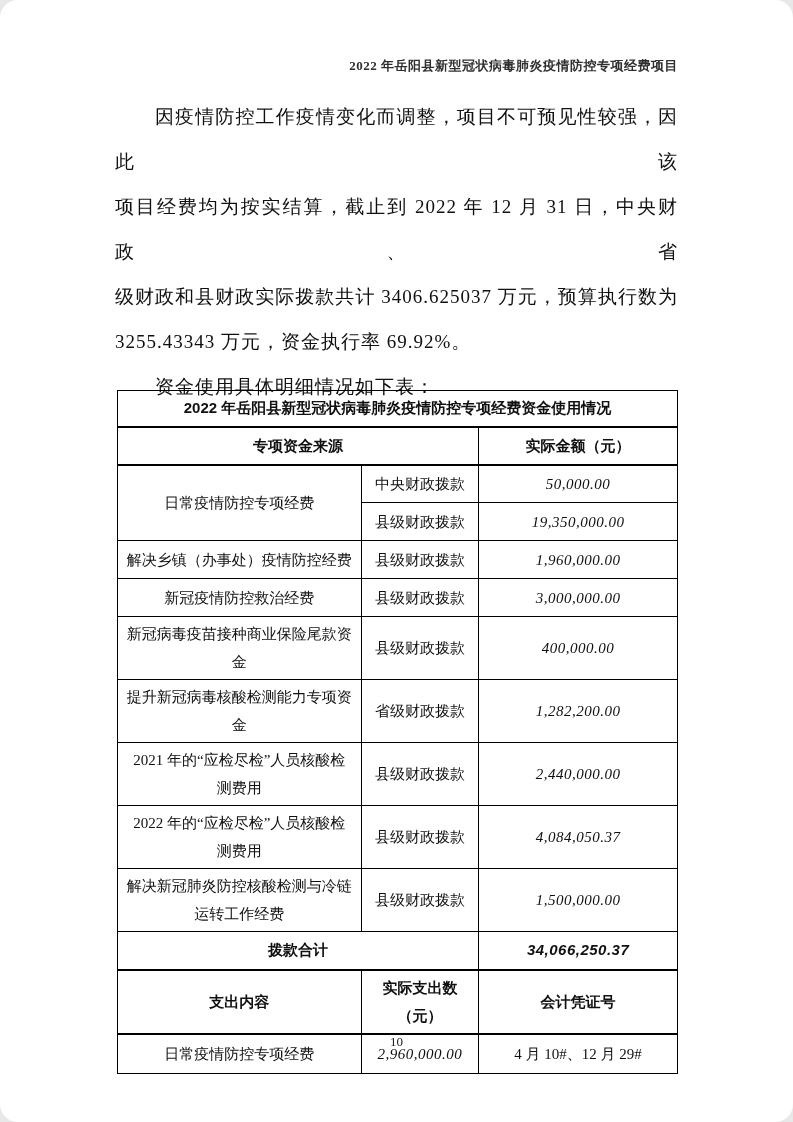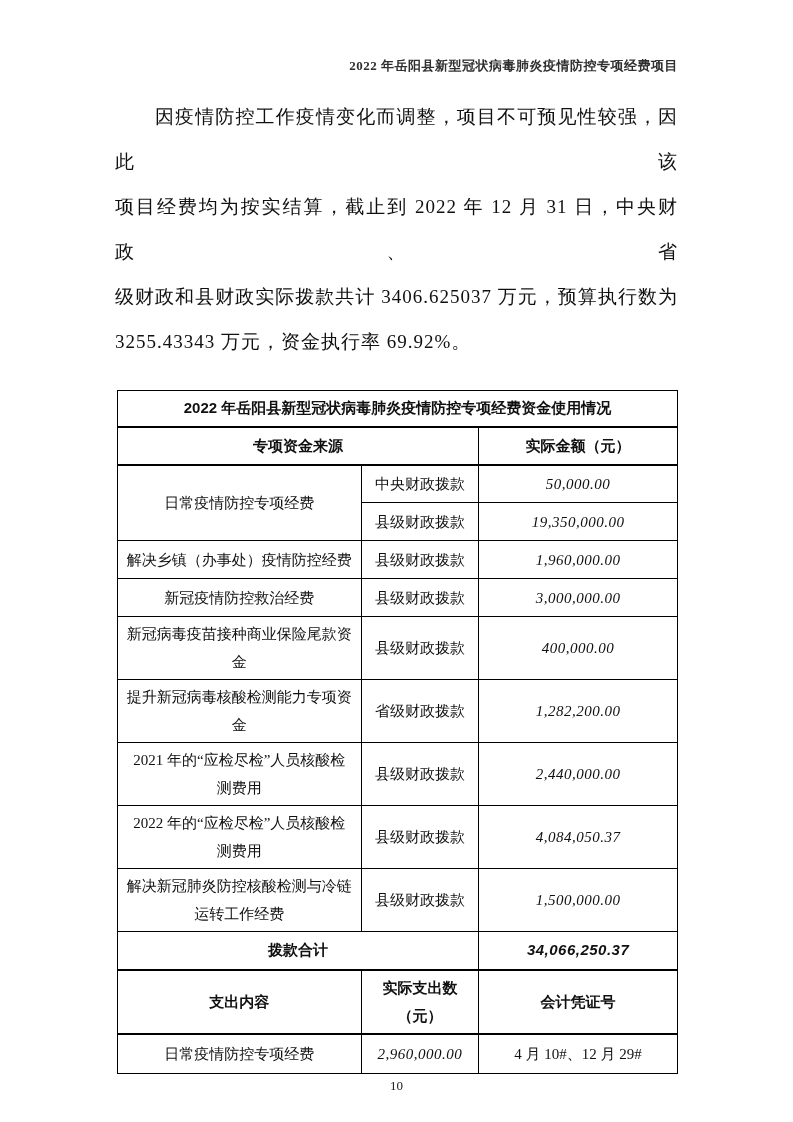--- a/index.html
+++ b/index.html
@@ -5,20 +5,21 @@
   html, body { margin: 0; padding: 0; background: #e8e8e8; }
   .page {
     position: relative;
     width: 793px;
     height: 1122px;
     margin: 0 auto;
     background: #ffffff;
     overflow: hidden;
     font-family: "Liberation Serif", serif;
     color: #101010;
+    border-radius: 18px;
   }
   .doc-header {
     position: absolute;
     top: 57px;
     left: 115px;
     width: 563px;
     text-align: right;
     font-size: 13px;
     font-weight: bold;
     color: #2f2f2f;
@@ -64,35 +65,35 @@
   .fund-table { border: 1px solid #000; }
 
   .page-number {
     position: absolute;
     top: 1034px;
     left: 0;
     width: 100%;
     text-align: center;
     font-size: 13px;
     color: #202020;
-    margin-top: 44px;
   }
 </style>
 </head>
 <body>
 
 <div class="page">
 
   <div class="doc-header">2022 年岳阳县新型冠状病毒肺炎疫情防控专项经费项目</div>
 
   <div class="body-text">
     <div class="line indent stretch">因疫情防控工作疫情变化而调整，项目不可预见性较强，因此该</div>
     <div class="line stretch">项目经费均为按实结算，截止到 2022 年 12 月 31 日，中央财政、省</div>
     <div class="line stretch">级财政和县财政实际拨款共计 3406.625037 万元，预算执行数为</div>
     <div class="line">3255.43343 万元，资金执行率 69.92%。</div>
+    <div class="line indent">资金使用具体明细情况如下表：</div>
   </div>
 
   <table class="fund-table">
     <colgroup>
       <col style="width:43.5%">
       <col style="width:21%">
       <col style="width:35.5%">
     </colgroup>
     <tbody>
       <tr class="thickb" style="height:36px;">

